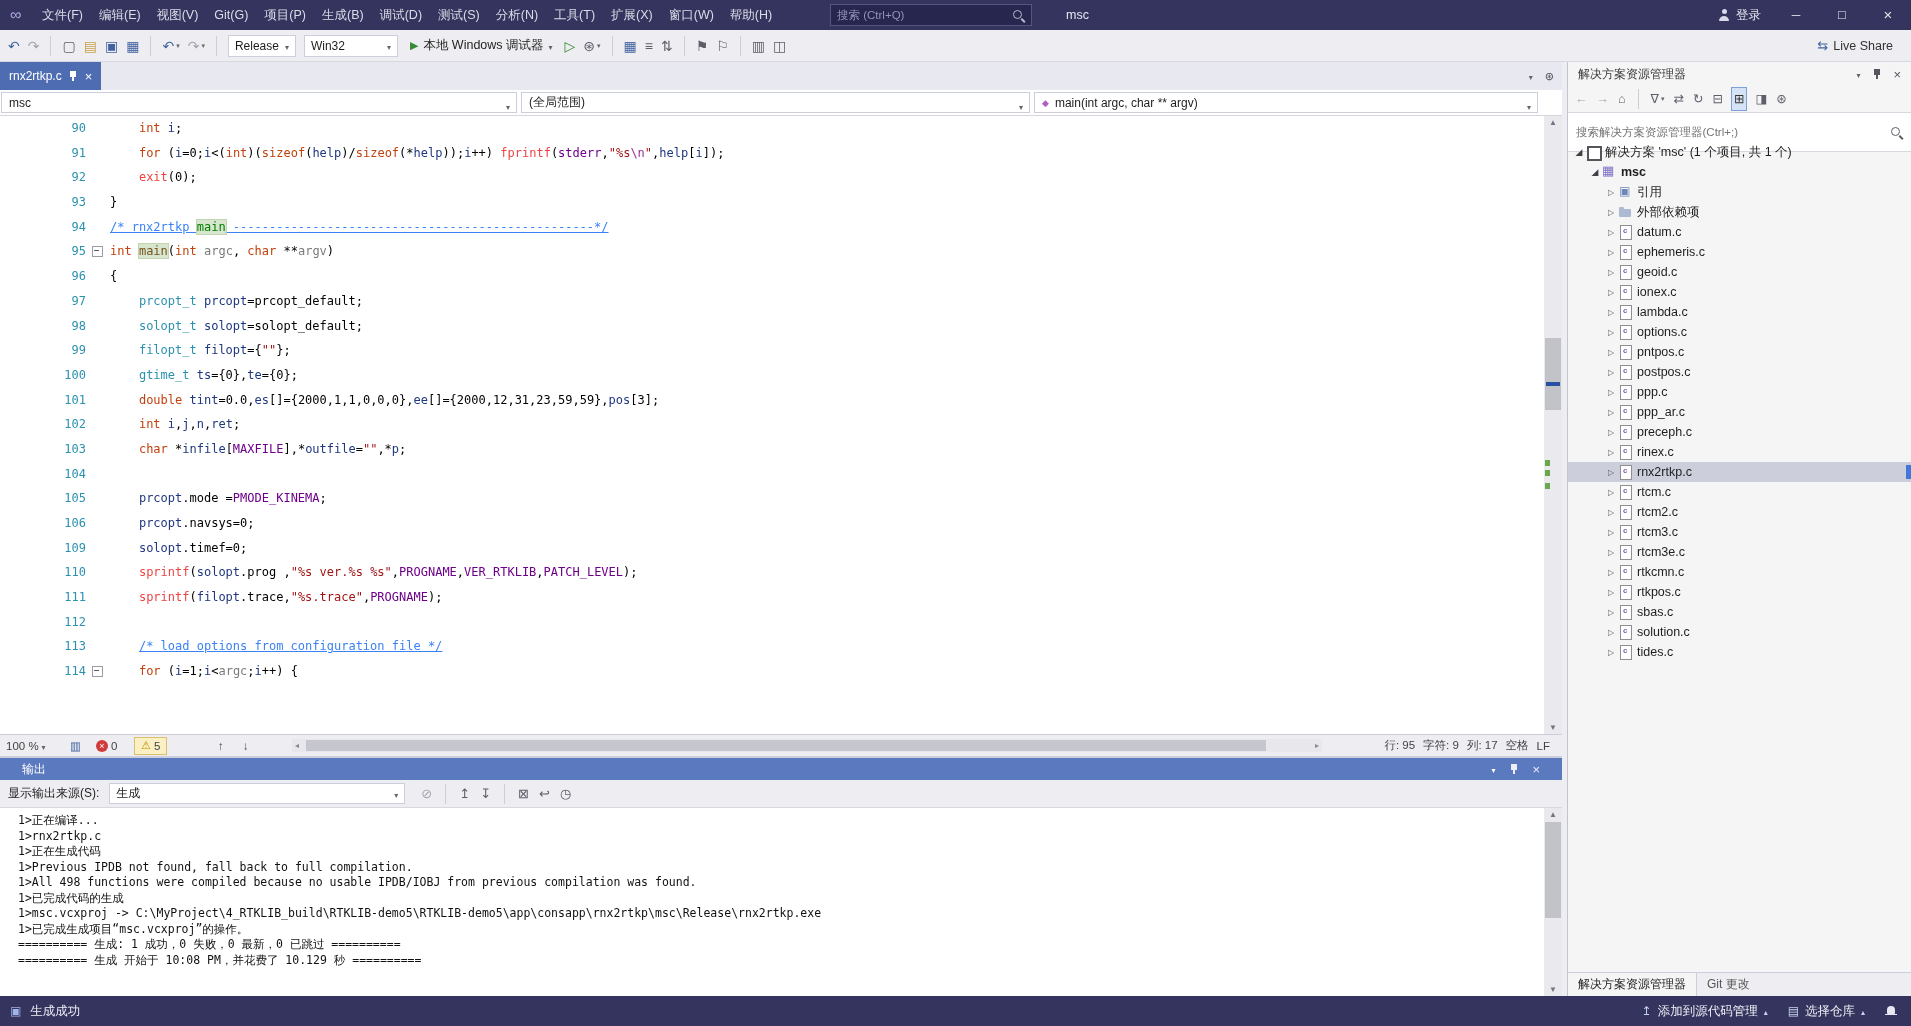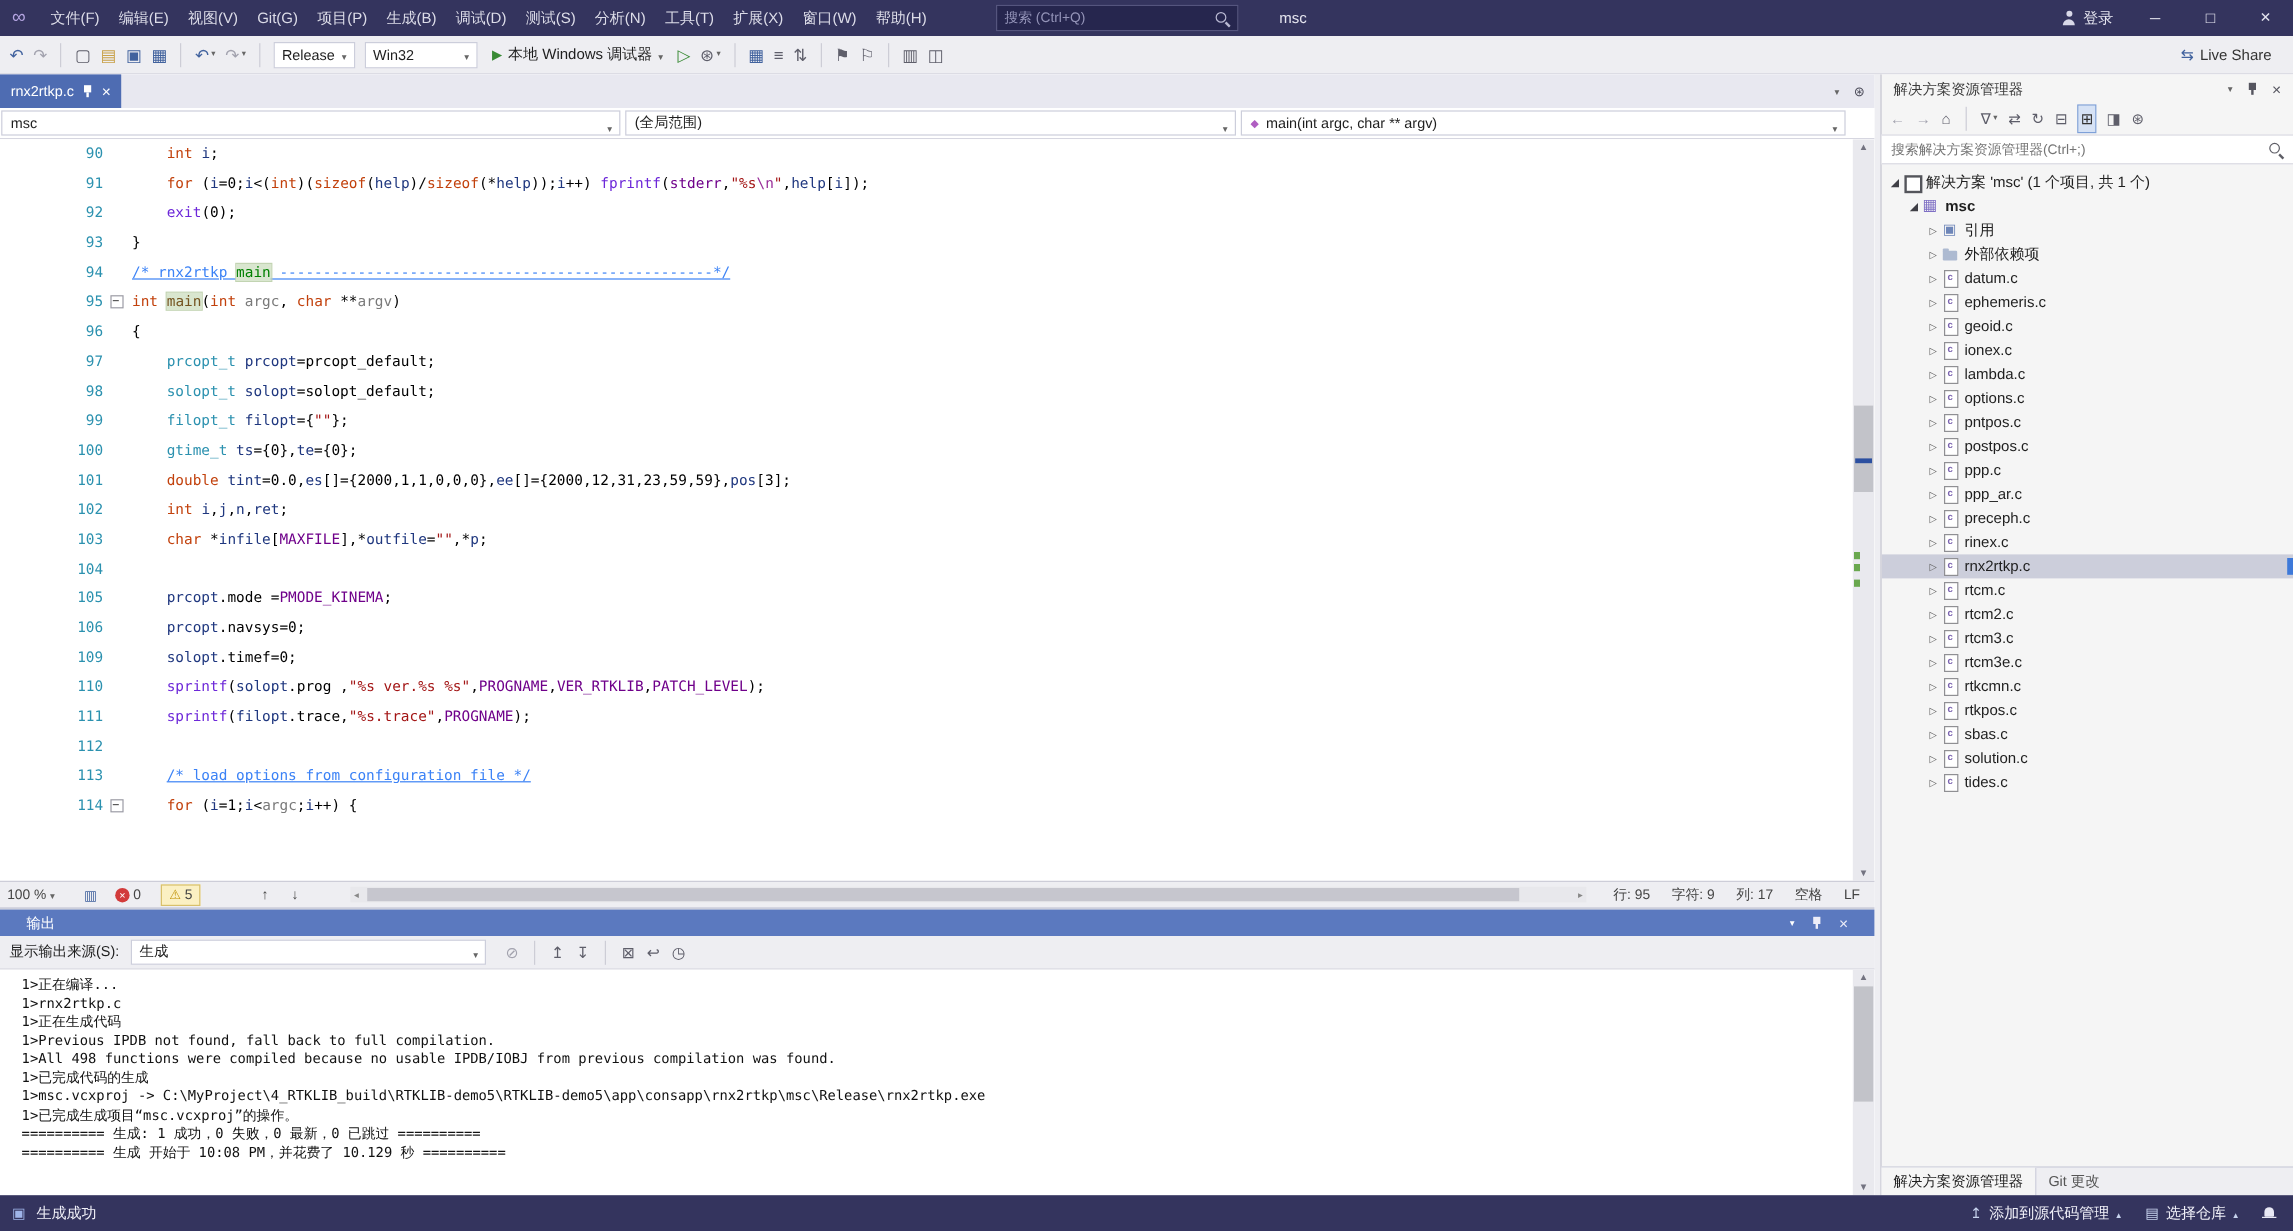--- a/index.html
+++ b/index.html
@@ -67,41 +67,41 @@
   
   #code { position:absolute; left:0; top:54px; width:1562px; height:618px; background:#fff; overflow:hidden; }
   #code-lines { position:absolute; left:0; top:0; right:18px; }
   .cl { display:flex; height:24.7px; line-height:24.7px; font-family:"DejaVu Sans Mono", monospace; font-size:12px; white-space:pre; }
   .g { flex:0 0 86px; text-align:right; color:#2B91AF; }
   .o { flex:0 0 24px; position:relative; }
   .obox::before { content:""; position:absolute; left:6px; top:7px; width:9px; height:9px; border:1px solid #9C9CA5; background:#fff; }
   .obox::after { content:""; position:absolute; left:8px; top:11px; width:5px; height:1px; background:#5A5A5A; }
   .t2 { flex:1 1 auto; }
   .tk-p { color:#000; } .tk-k { color:#c2410c; } .tk-t { color:#2B91AF; } .tk-m { color:#6F008A; }
-  .tk-s { color:#A31515; } .tk-e { color:#9A2F9A; } .tk-c { color:#3b82f6;text-decoration:underline; } .tk-f { color:#6d28d9; }
+  .tk-s { color:#A31515; } .tk-e { color:#9A2F9A; } .tk-c { color:#3b82f6;text-decoration:underline; } .tk-f { color:#ef4444; }
   .tk-l { color:#1F377F; } .tk-a { color:#7A7A7A; }
   .tk-fh { color:#74531F; background:#D9E6CF; outline:1px solid #C2D4B2; }
   .tk-ch { color:#008000; background:#D9E6CF; outline:1px solid #C2D4B2; }
   #vscroll { position:absolute; right:0; top:0; width:18px; height:618px; background:#E9E9EE; }
   .sb-arrow { position:absolute; left:0; width:18px; text-align:center; font-size:8px; color:#737380; }
   #vthumb { position:absolute; left:1px; right:1px; top:222px; height:72px; background:#C2C3C9; }
   #m-caret { position:absolute; left:2px; top:266px; width:14px; height:4px; background:#2B4FA0; }
   .m-green { position:absolute; left:1px; width:5px; height:6px; background:#6AA84F; }
 
   
   #editorstrip { position:absolute; left:0; top:672px; width:1562px; height:22px; background:#EEEEF2; border-top:1px solid #CDCDD8; }
   .es-item { position:absolute; top:0; height:21px; display:flex; align-items:center; font-size:11.5px; color:#444; gap:3px; }
   .errdot { width:12px; height:12px; border-radius:50%; background:#D23B3B; color:#fff; font-size:9px; line-height:12px; text-align:center; }
   .errdot::before { content:"×"; }
   .warnbox { display:flex; align-items:center; gap:3px; background:#FBF0C3; border:1px solid #D9C06B; padding:0 6px; height:18px; }
   .warnglyph { color:#BF8F00; font-size:11px; }
   #hsb { position:absolute; left:292px; top:4px; width:1030px; height:13px; background:#E8E8EC; }
   #hthumb { position:absolute; left:14px; top:1px; width:960px; height:11px; background:#C6C6CE; }
   .hsb-a { position:absolute; top:0; font-size:8px; color:#888; line-height:13px; }
-  #es-stats { position:absolute; right:12px; top:0; height:21px; display:flex; align-items:center; gap:18px; font-size:11.5px; color:#444;margin-left:20px; }
+  #es-stats { position:absolute; right:12px; top:0; height:21px; display:flex; align-items:center; gap:8px; font-size:11.5px; color:#444;margin-left:20px; }
 
   
   #outputpanel { position:absolute; left:0; top:694px; width:1562px; height:240px; border-top:2px solid #CCCEDB; background:#EEEEF2; }
   #out-header { height:22px; background:#5B79BF; display:flex; align-items:center; padding:0 22px; color:#fff; font-size:12px; }
   .oh-icons { margin-left:auto; display:flex; gap:14px; align-items:center; color:#EDEDF8; font-size:10px; }
   #out-toolbar { height:28px; background:#EEEEF2; display:flex; align-items:center; padding:0 8px; font-size:12px; color:#1E1E1E; border-bottom:1px solid #D8D8E0; }
   #out-combo { width:296px; margin-left:10px; height:21px; }
   #out-icons { display:flex; gap:10px; margin-left:16px; align-items:center; }
   #out-icons .tbi { font-size:13px; }
   #out-body { position:relative; height:188px; background:#fff; overflow:hidden; }
@@ -109,21 +109,21 @@
   .ol { height:15.5px; line-height:15.5px; font-family:"DejaVu Sans Mono", monospace; font-size:11.5px; color:#111; white-space:pre; }
   #out-vscroll { position:absolute; right:0; top:0; width:18px; height:188px; background:#E9E9EE; }
   #out-vthumb { position:absolute; left:1px; right:1px; top:14px; height:96px; background:#C2C3C9; }
 
   
   #sx-header { height:24px; display:flex; align-items:center; padding:0 10px; font-size:12px; color:#3B3B3B; }
   .sx-hicons { margin-left:auto; display:flex; gap:12px; align-items:center; color:#55555F; font-size:10px; }
   #sx-toolbar { height:26px; display:flex; align-items:center; gap:9px; padding:0 7px; font-size:13px; }
   #sx-toolbar .tbi { font-size:12.5px; }
   .pressed { background:#D6E2F5; outline:1px solid #7EA0D8; color:#333; padding:1px 2px; }
-  #sx-search { height:25px; background:#fff; border-top:1px solid #D8D8E0; border-bottom:1px solid #D8D8E0; display:flex; align-items:center; padding:0 8px; }
+  #sx-search { height:40px; background:#fff; border-top:1px solid #D8D8E0; border-bottom:1px solid #D8D8E0; display:flex; align-items:center; padding:0 8px; }
   #sx-search input { flex:1; border:0; outline:none; font-size:11.5px; color:#767676; background:transparent; font-family:inherit; }
   #sx-search .mag { color:#5E5E66; }
   #sx-tree { position:absolute; top:76px; bottom:24px; left:0; right:0; overflow:hidden; padding-top:4px; }
   .trow { position:relative; height:20px; display:flex; align-items:center; font-size:12.5px; color:#1E1E1E; white-space:nowrap; }
   .trow.sel { background:#CCCEDB; }
   .trow.sel::after { content:""; position:absolute; right:0; top:3px; width:5px; height:14px; background:#3E79D9; }
   .tarrow { flex:0 0 14px; text-align:center; font-size:8px; color:#616161; }
   .tarrow.exp { color:#3F3F46; font-size:9px; }
   .tlabel.b { font-weight:bold; }
   .tico { width:15px; height:14px; margin-right:4px; position:relative; flex:0 0 15px; }

